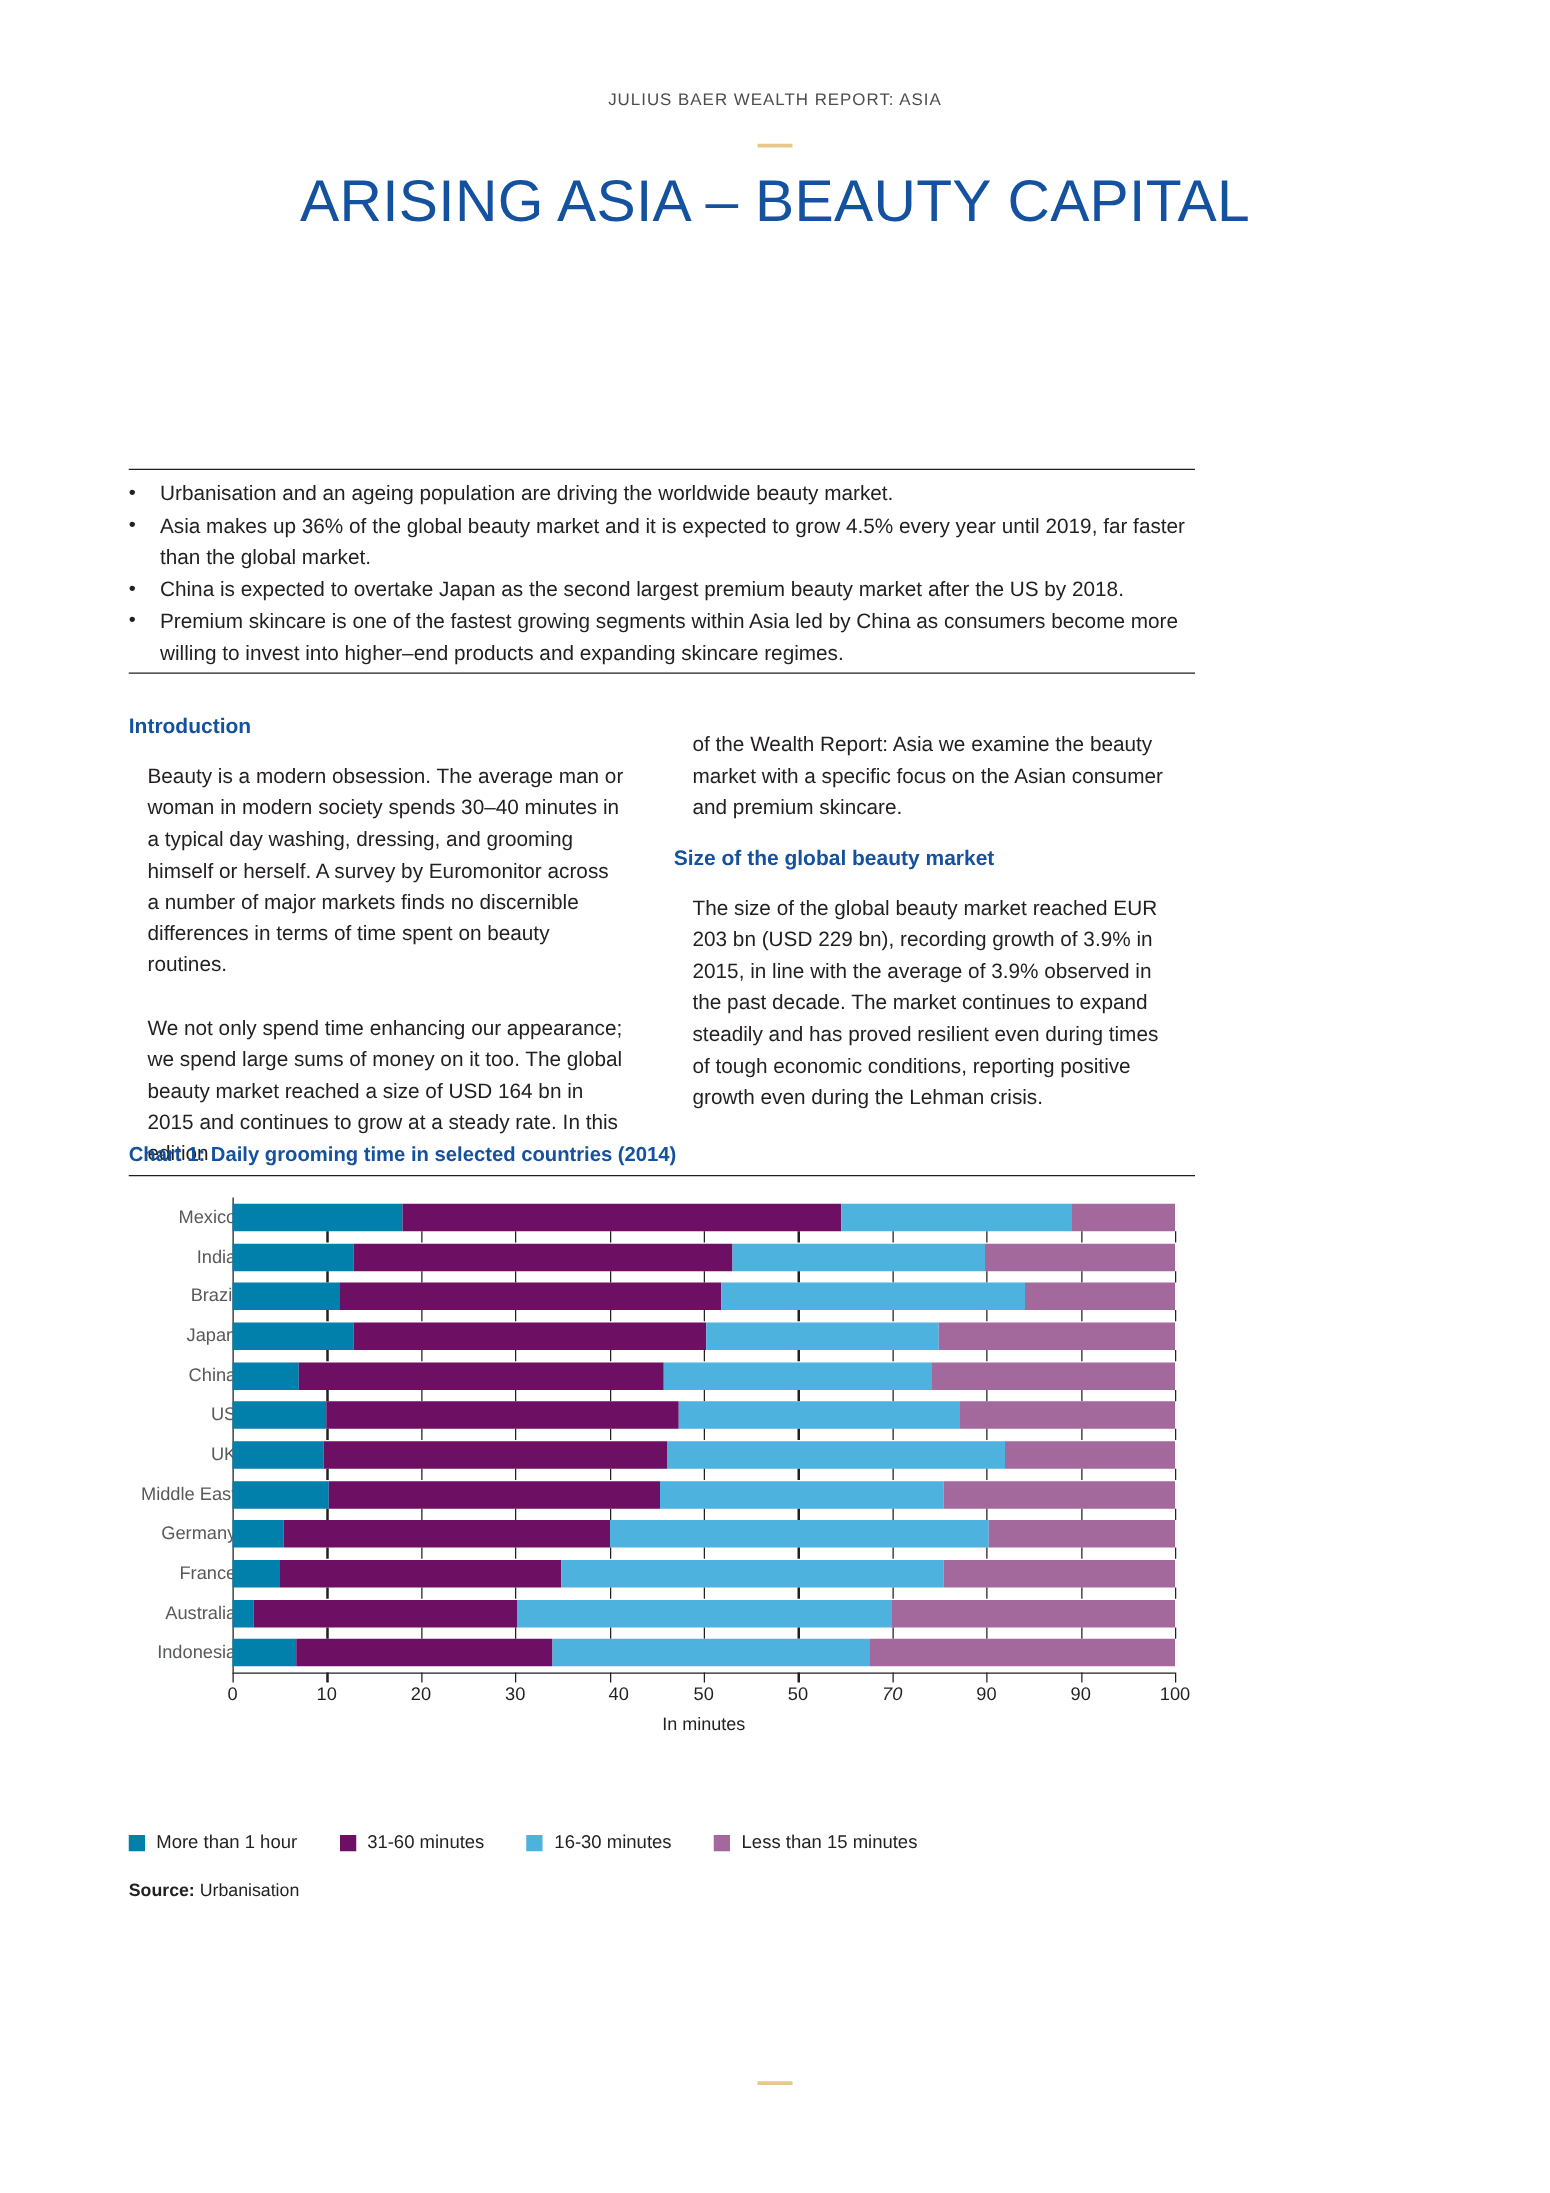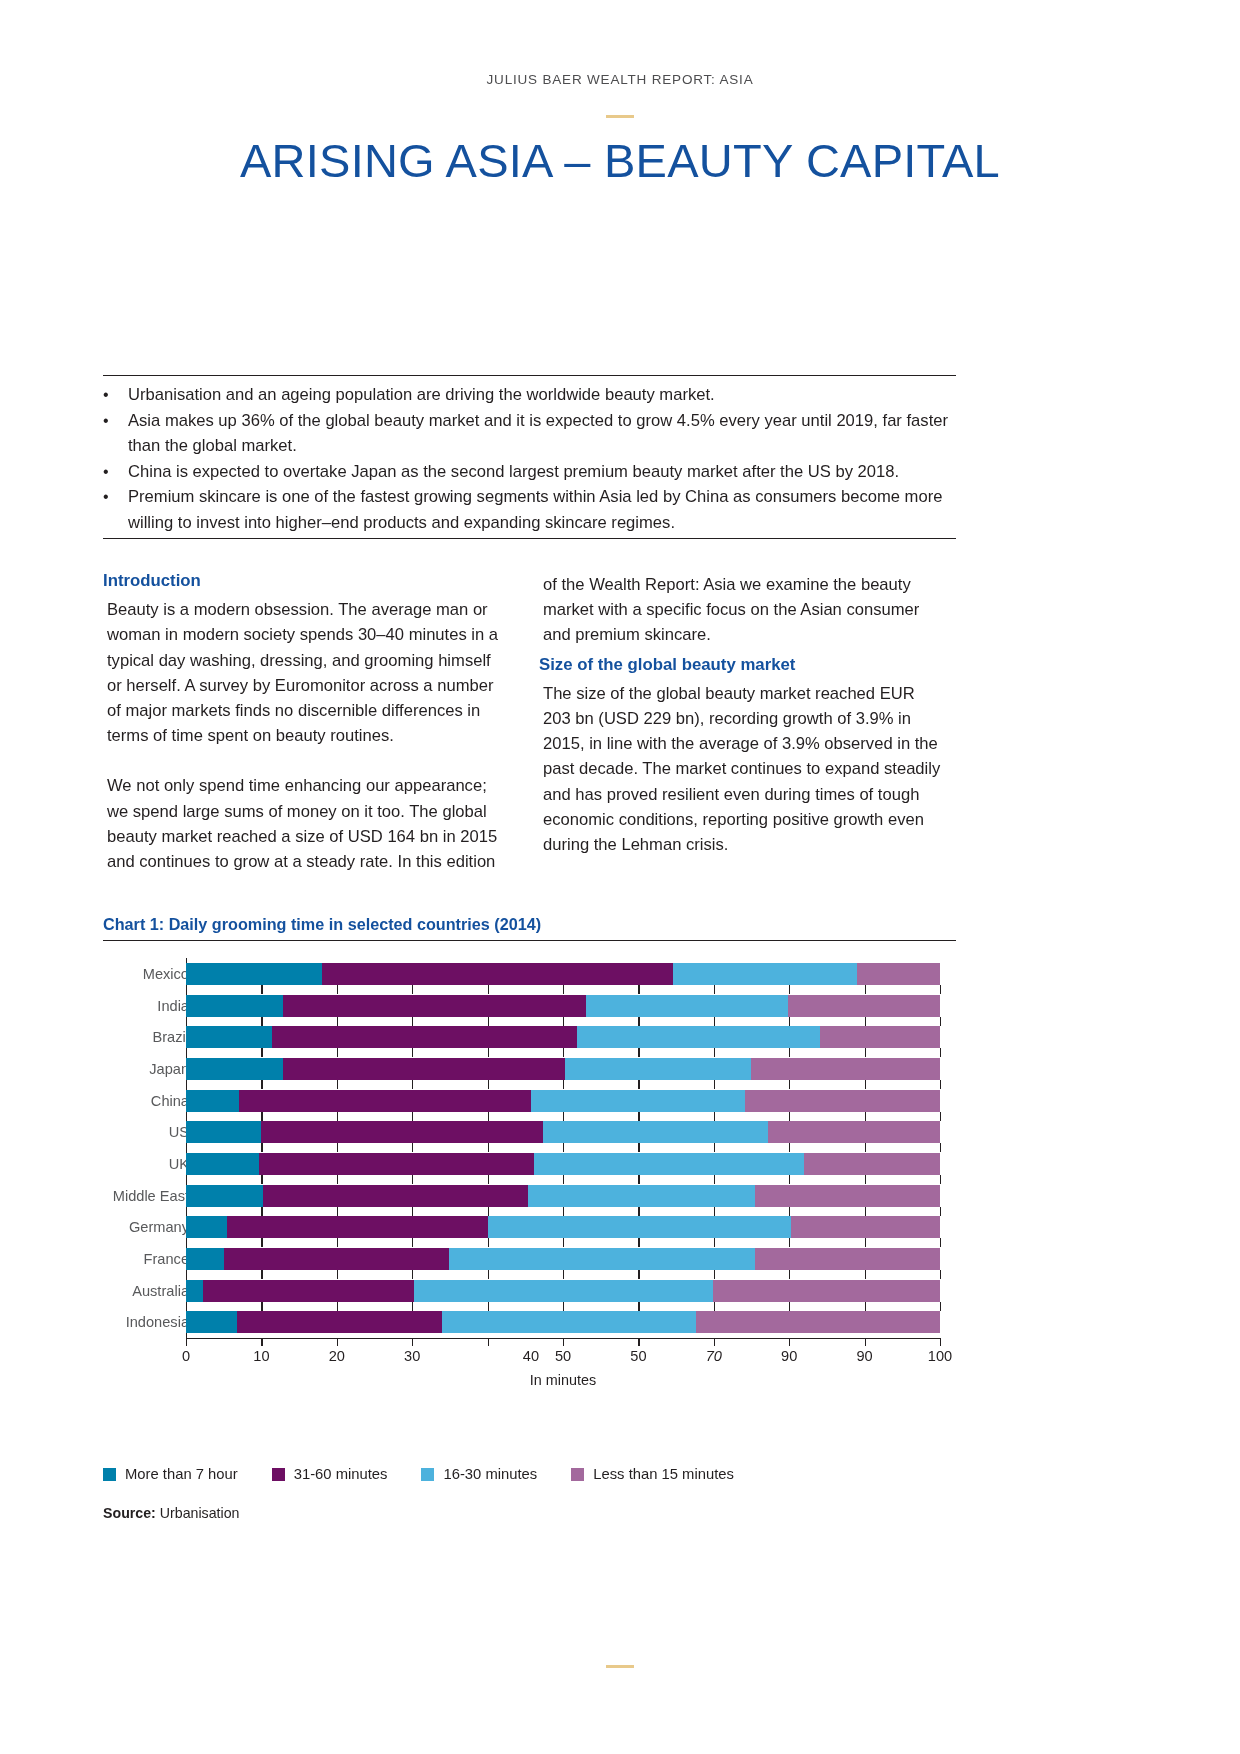--- a/index.html
+++ b/index.html
@@ -56,21 +56,21 @@
   
   .col { position:absolute; top:568px; width:411px;
          font-size:16.6px; line-height:25.2px; }
   .col-left  { left:103px; }
   .col-right { left:539px; }
 
   .sub-head {
     color:#14519e; font-weight:bold; font-size:16.8px;
     line-height:25.2px; margin:0 0 0 0;
   }
-  .para { margin:4px; }
+  .para { margin:15px; }
   .block + .block { margin-top:25px; }
 
   
   .chart-title {
     position:absolute; left:103px; top:915px;
     font-size:16.2px; font-weight:bold; color:#14519e;
   }
   .chart-rule {
     position:absolute; left:103px; top:940px; width:853px;
     height:0; border-top:1.3px solid #231f20;
@@ -448,41 +448,41 @@
     <div id="xticks">
         <div class="xtick" style="left: 83px;"></div>
         <div class="xlab" style="left: 83px;">0</div>
         <div class="xtick" style="left: 158.4px;"></div>
         <div class="xlab" style="left: 158.4px;">10</div>
         <div class="xtick" style="left: 233.8px;"></div>
         <div class="xlab" style="left: 233.8px;">20</div>
         <div class="xtick" style="left: 309.2px;"></div>
         <div class="xlab" style="left: 309.2px;">30</div>
         <div class="xtick" style="left: 384.6px;"></div>
-        <div class="xlab" style="left: 406px; text-align: right;">40</div>
+        <div class="xlab" style="left: 392px;">40</div>
         <div class="xtick" style="left: 460px;"></div>
         <div class="xlab" style="left: 460px;">50</div>
         <div class="xtick" style="left: 535.4px;"></div>
         <div class="xlab" style="left: 535.4px;">50</div>
         <div class="xtick" style="left: 610.8px;"></div>
         <div class="xlab" style="left: 610.8px; font-style: italic;">70</div>
         <div class="xtick" style="left: 686.2px;"></div>
         <div class="xlab" style="left: 686.2px;">90</div>
         <div class="xtick" style="left: 761.6px;"></div>
         <div class="xlab" style="left: 761.6px;">90</div>
         <div class="xtick" style="left: 837px;"></div>
         <div class="xlab" style="left: 837px;">100</div>
       </div>
     <div class="xtitle">In minutes</div>
   </div>
 
   <div class="legend" id="legend">
       <div class="legend-item">
         <span class="swatch" style="background: rgb(0, 128, 171);"></span>
-        <span>More than 7 hour</span>
+        <span>More than 1 hour</span>
       </div>
       <div class="legend-item">
         <span class="swatch" style="background: rgb(109, 15, 99);"></span>
         <span>31-60 minutes</span>
       </div>
       <div class="legend-item">
         <span class="swatch" style="background: rgb(77, 178, 221);"></span>
         <span>16-30 minutes</span>
       </div>
       <div class="legend-item">

